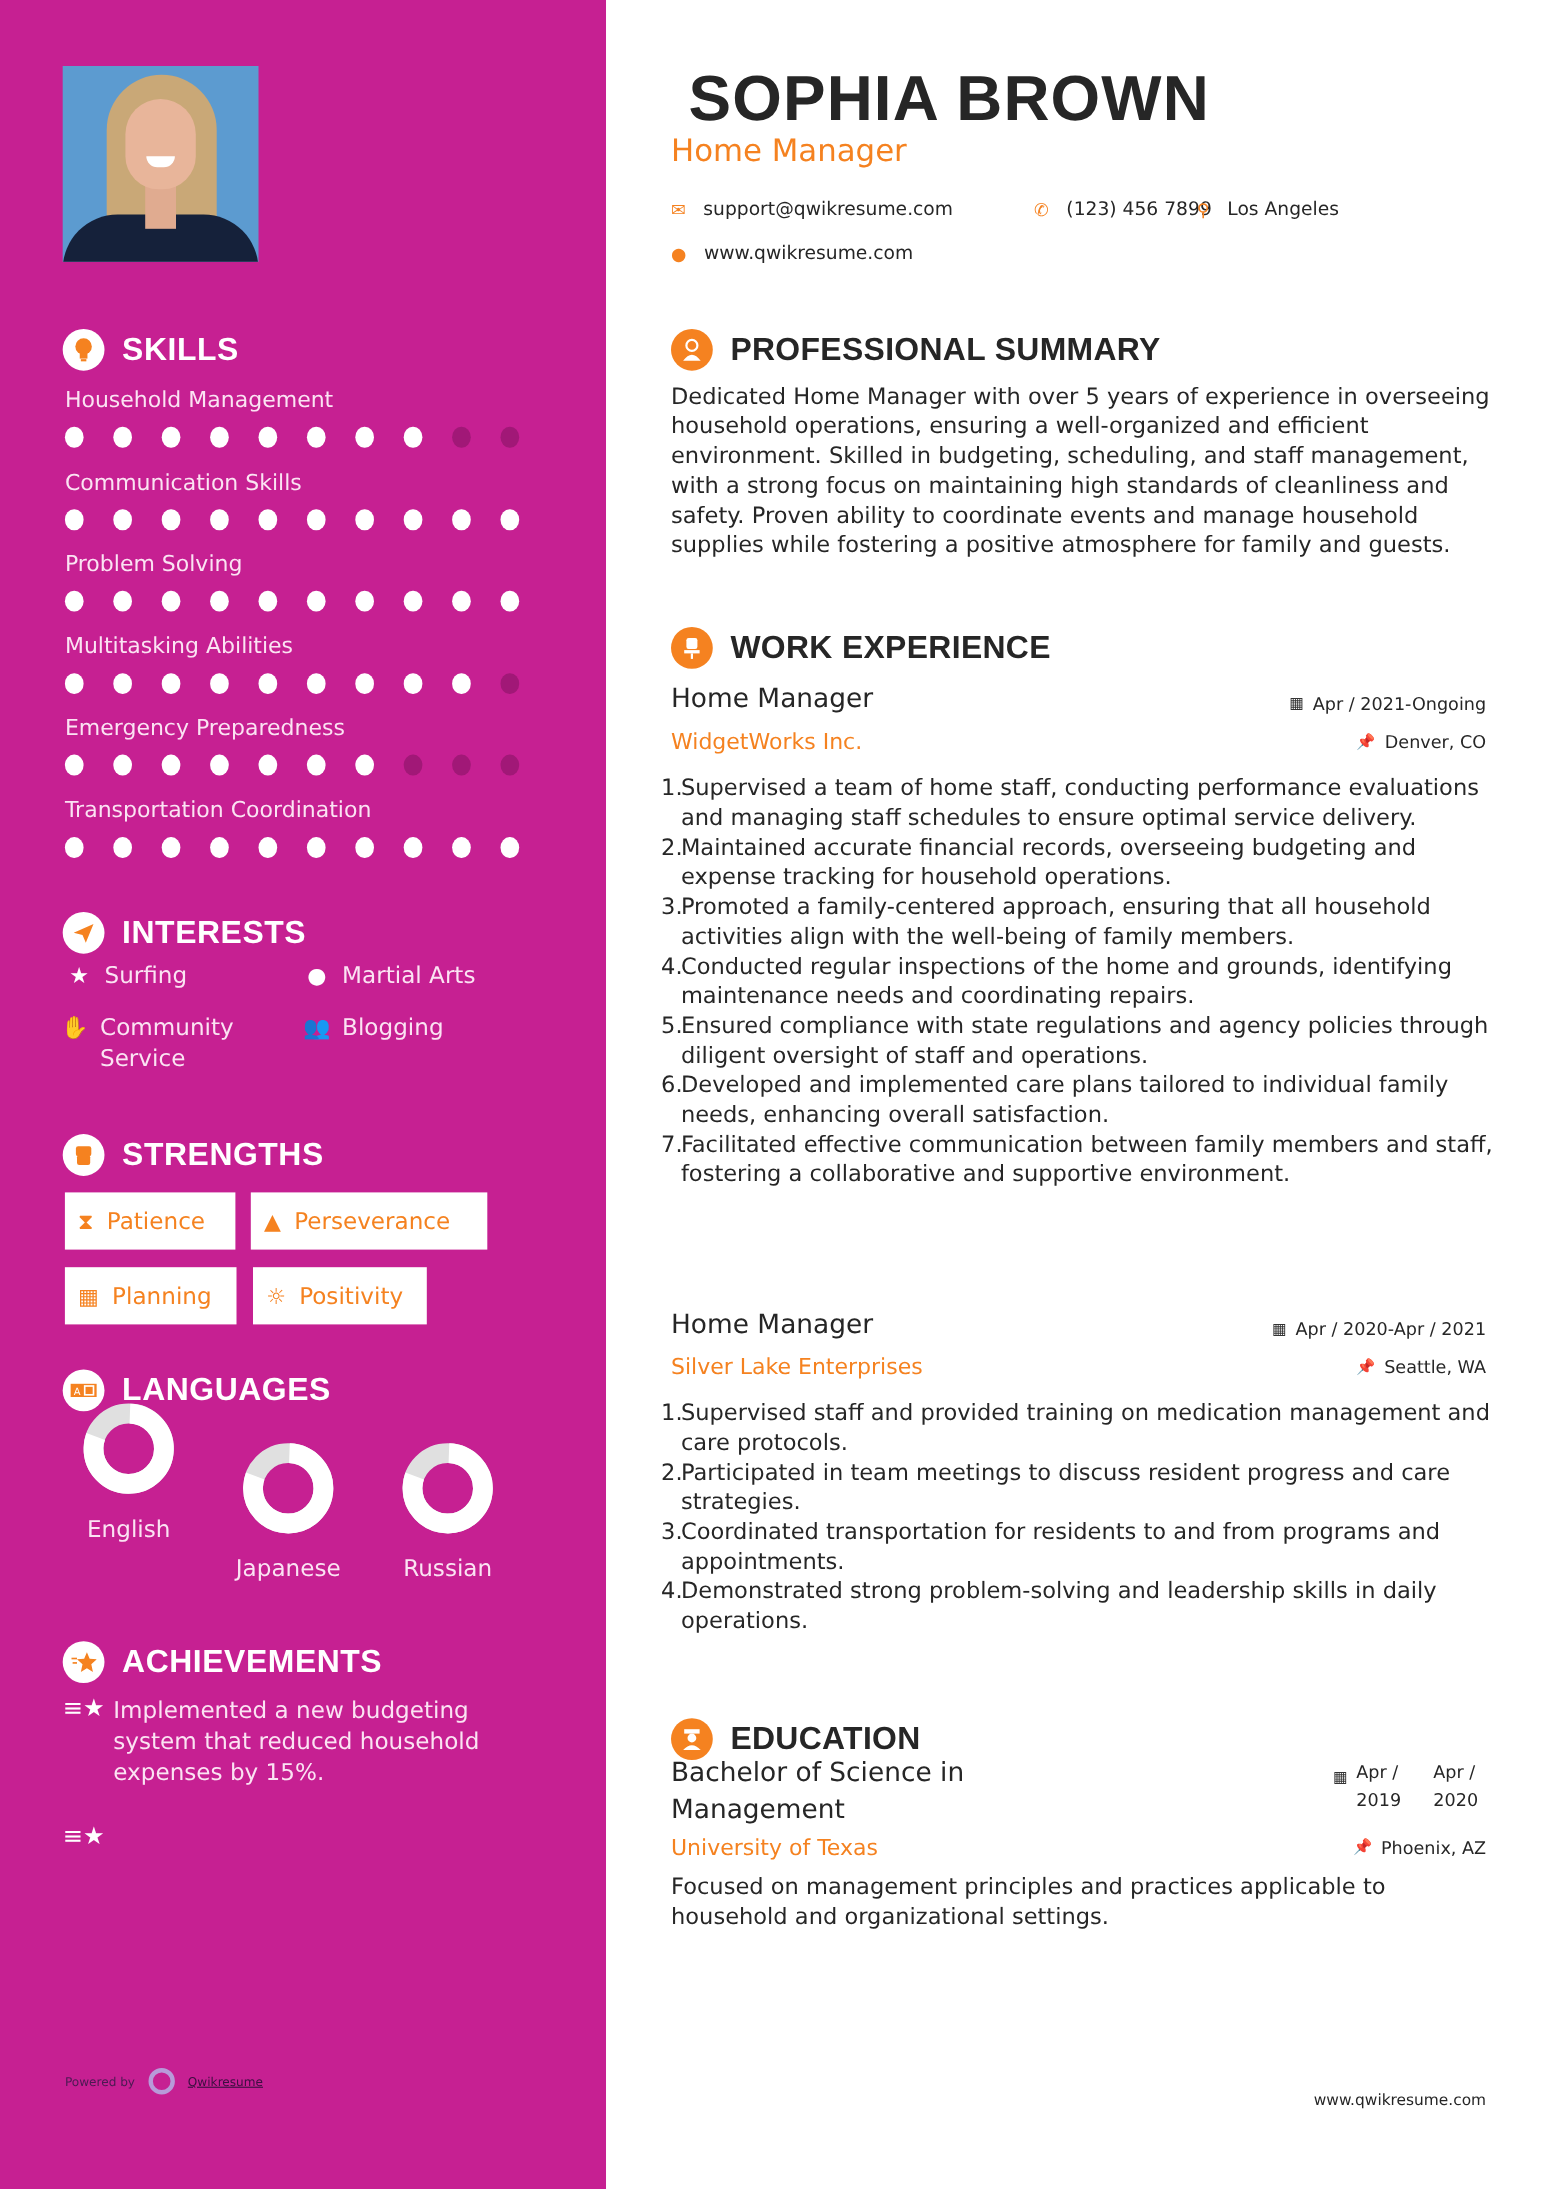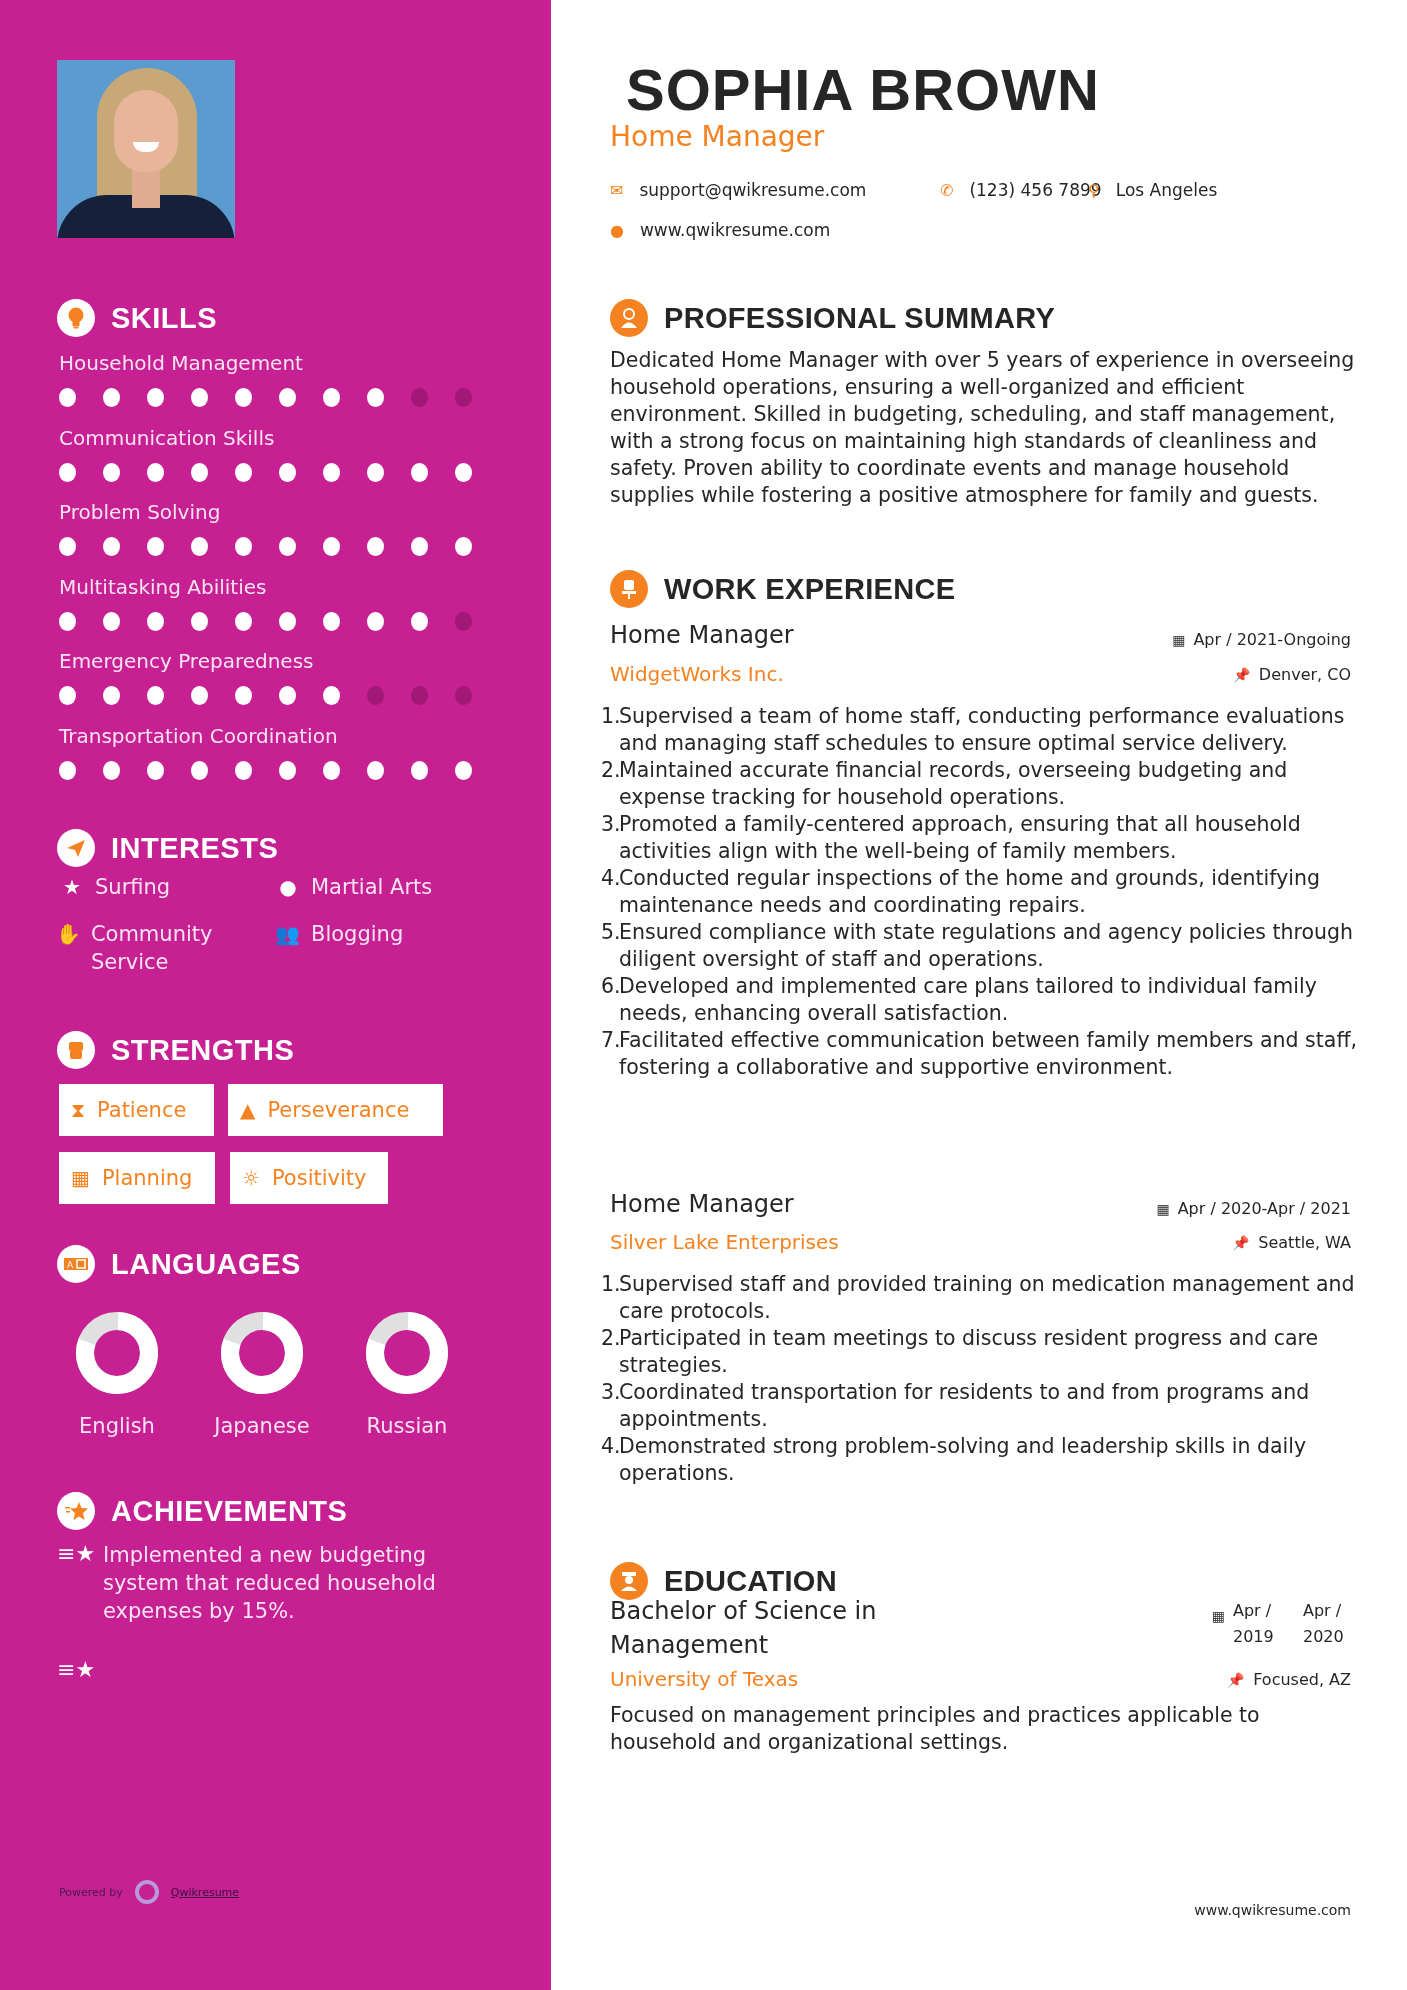--- a/index.html
+++ b/index.html
@@ -240,21 +240,21 @@
     <div class="s-icon">
       <svg width="24" height="16" viewBox="0 0 24 16">
           <rect x="0" y="2" width="24" height="12" fill="#f58220"></rect>
           <text x="3" y="12" font-size="9" fill="#fff" font-family="DejaVu Sans, sans-serif">A</text>
           <rect x="13" y="4" width="8" height="8" fill="none" stroke="#fff" stroke-width="1.5"></rect>
         </svg>
     </div>
     <span class="s-title">LANGUAGES</span>
   </div>
   <div id="langs-wrap">
-      <div class="lang" style="left: 57px; top: 1310px;">
+      <div class="lang" style="left: 57px; top: 1274px;">
         <svg width="86" height="86" viewBox="0 0 86 86">
           <circle cx="43" cy="43" r="32" fill="none" stroke="#e0e0e0" stroke-width="18"></circle>
           <circle cx="43" cy="43" r="32" fill="none" stroke="#ffffff" stroke-width="18" stroke-dasharray="160.8495438637974 40.21238596594935" transform="rotate(-88 43 43)"></circle>
         </svg>
         <div class="lang-name">English</div>
       </div>
       <div class="lang" style="left: 202px; top: 1310px;">
         <svg width="86" height="86" viewBox="0 0 86 86">
           <circle cx="43" cy="43" r="32" fill="none" stroke="#e0e0e0" stroke-width="18"></circle>
           <circle cx="43" cy="43" r="32" fill="none" stroke="#ffffff" stroke-width="18" stroke-dasharray="160.8495438637974 40.21238596594935" transform="rotate(-88 43 43)"></circle>
@@ -420,18 +420,18 @@
   </div>
   <div class="job-title" style="top:1594px;width:330px;line-height:34px">Bachelor of Science in Management</div>
   <div class="meta" style="top:1598px;align-items:flex-start">
     <span class="ico" style="margin-top:10px">▦</span>
     <span style="width:48px;line-height:26px;margin-right:22px">Apr / 2019</span>
     <span style="width:48px;line-height:26px">Apr / 2020</span>
   </div>
   <div class="company" style="top:1667px">University of Texas</div>
   <div class="meta" style="top:1670px">
     <span class="ico">📌</span>
-    <span>Focused, AZ</span>
+    <span>Phoenix, AZ</span>
   </div>
   <div class="para" style="top:1702px">Focused on management principles and practices applicable to household and organizational settings.</div>
 
   <div class="footer-url">www.qwikresume.com</div>
 </div>
 
 </body></html>

